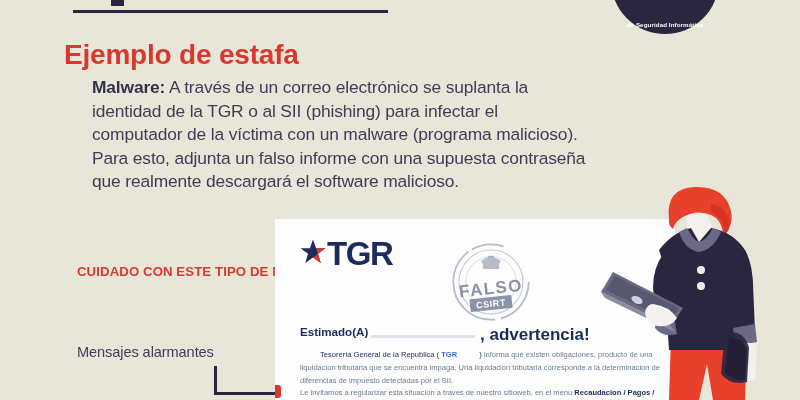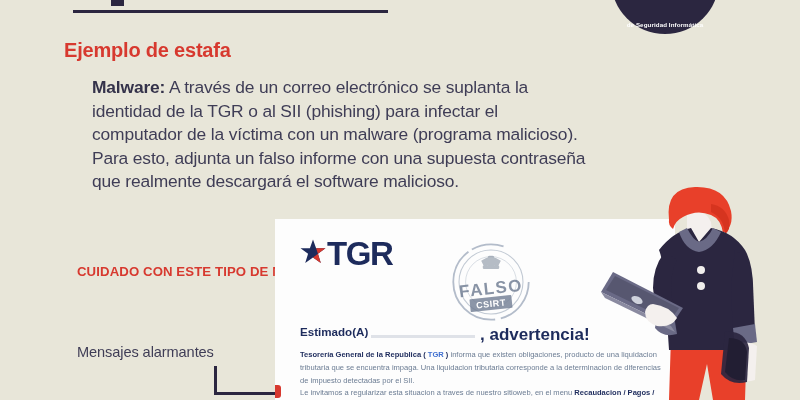--- a/index.html
+++ b/index.html
@@ -35,21 +35,21 @@
   }
   #badge-text {
     font-size: 6.2px; font-weight: bold; letter-spacing: .1px;
     text-align: center; line-height: 1.1;
     white-space: nowrap;
   }
 
   
   #section-title {
     position: absolute; left: 64px; top: 39px;
-    font-size: 20px; font-weight: bold;
+    font-size: 28px; font-weight: bold;
     color: #d7392f; letter-spacing: -.2px;
   }
   #body-copy {
     position: absolute; left: 64px; top: 76px;
     width: 498px;
     font-size: 17.4px; line-height: 1.355;
     color: #3f3d56; letter-spacing: -.15px; margin-left: 28px;
   }
   #body-copy b { font-weight: bold; color: #34324a; }
 
@@ -148,21 +148,21 @@
     font-size: 17px; font-weight: bold; color: #1d2b5c;
   }
 
   
   #doc-para {
     position: absolute; left: 25px; top: 130px;
     width: 370px;
     font-size: 7.55px; line-height: 1.72;
     color: #6b7c93;
   }
-  #doc-para b { color: #1d2b5c; font-weight: bold; }
+  #doc-para b { color: #1d2b5c; font-weight: normal; margin-left: 20px; }
   #doc-para .tgr-tag { color: #3f6fd0; font-weight: bold; }
 
   
   #doc-cta {
     position: absolute; left: 25px; top: 168px;
     width: 372px;
     font-size: 7.55px; line-height: 1.6;
     color: #6b7c93;
   }
   #doc-cta b { color: #1d2b5c; font-weight: bold; }

